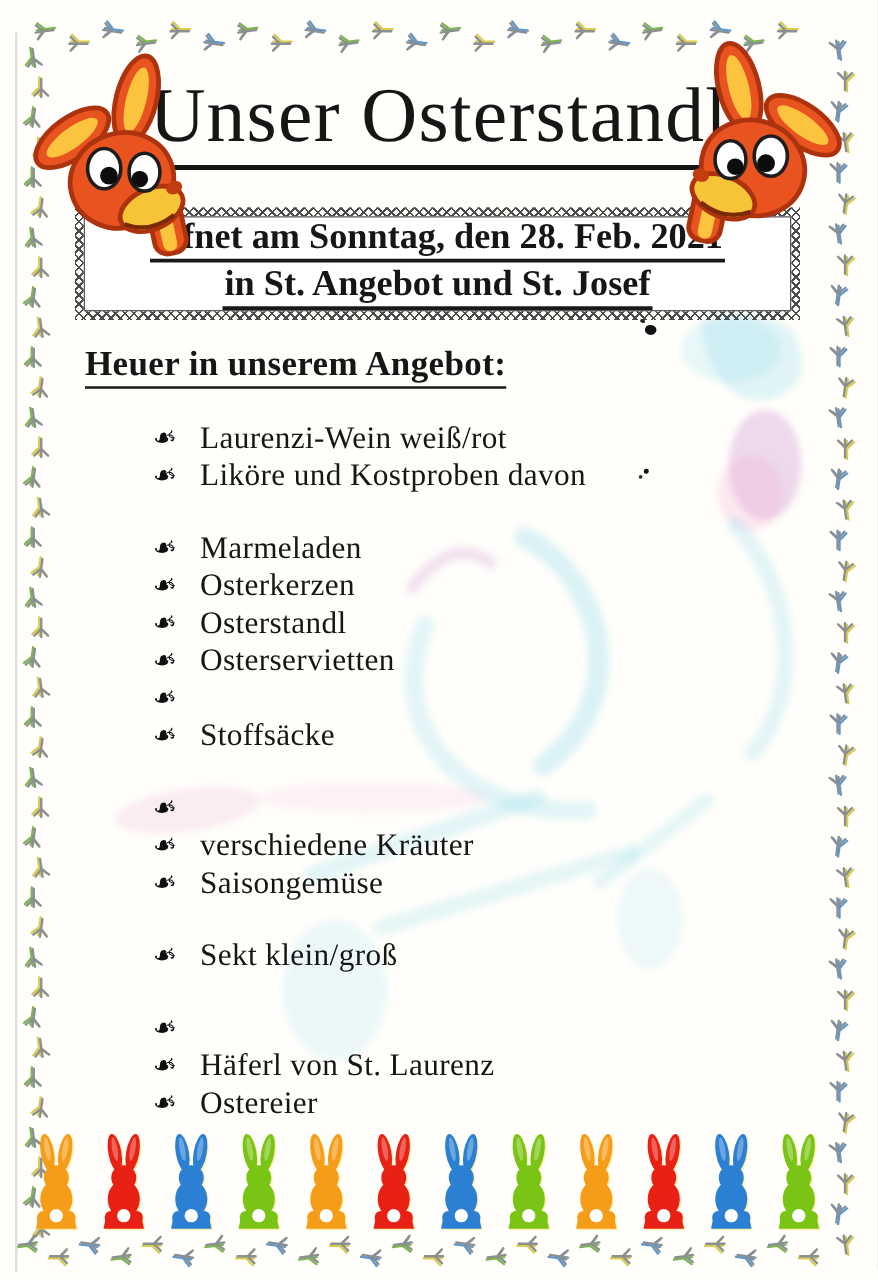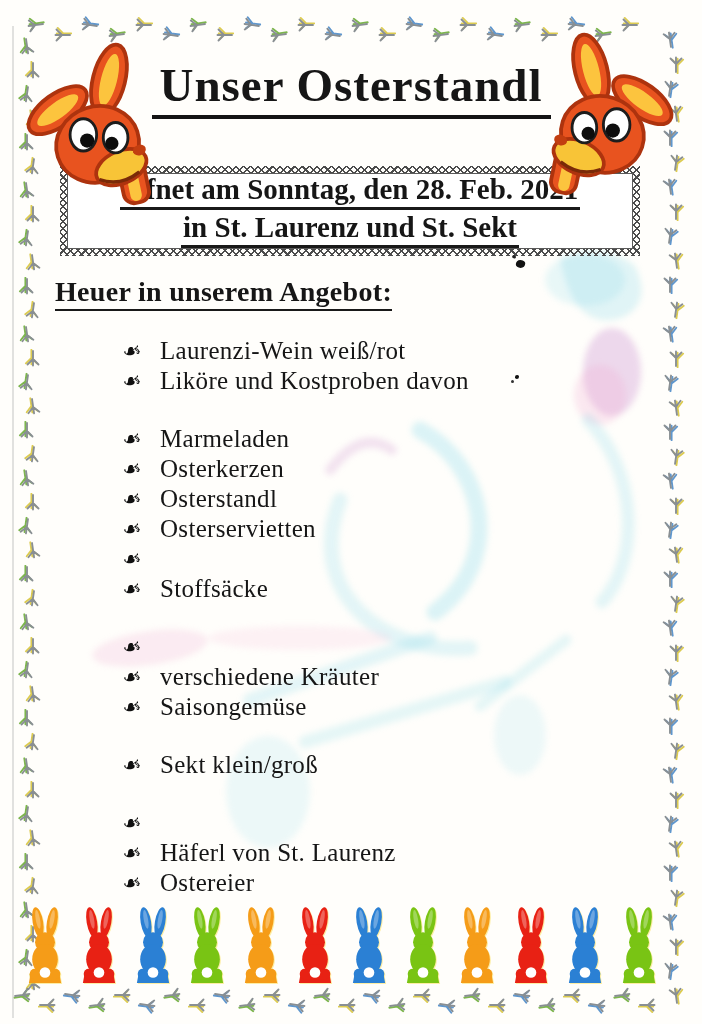--- a/index.html
+++ b/index.html
@@ -19,39 +19,39 @@
   .speck-a::before{content:"";position:absolute;left:-6px;top:-2px;width:4px;height:3px;background:#222;border-radius:50%;}
   .speck-b{left:515px;top:375px;width:4px;height:4px;}
   .speck-b::before{content:"";position:absolute;left:-4px;top:5px;width:3px;height:3px;background:#333;border-radius:50%;}
   
   .corner-bunny{position:absolute;z-index:4;}
   .corner-bunny.left{left:14px;top:40px;width:152px;height:166px;}
   .corner-bunny.right{left:534px;top:30px;width:152px;height:166px;transform:scaleX(-1);}
   
   .title-wrap{position:absolute;top:58px;left:0;width:100%;text-align:center;z-index:2;}
   .title-text{
-    display:inline-block;font-size:47px;font-weight:700;letter-spacing:1px;
+    display:inline-block;font-size:62px;font-weight:400;letter-spacing:1px;
     border-bottom:4px solid #141414;padding:0 8px 3px;
   }
   
   .notice-outer{
     position:absolute;left:60px;top:166px;width:580px;height:90px;z-index:2;
     box-sizing:border-box;padding:7px;
     background:
       repeating-linear-gradient(45deg,#4c4c4c 0 1.5px,transparent 1.5px 5.2px),
       repeating-linear-gradient(-45deg,#4c4c4c 0 1.5px,transparent 1.5px 5.2px);
   }
   .notice-inner{
     width:100%;height:100%;box-sizing:border-box;background:#fff;
     border:1px solid #5a5a5a;
     display:flex;flex-direction:column;align-items:center;justify-content:center;gap:2px;
   }
   .notice-line{font-size:29px;font-weight:700;border-bottom:3px solid #191919;line-height:1.1;padding:0 2px 1px;}
   
-  .menu-heading-wrap{position:absolute;left:55px;top:276px;z-index:2;}
+  .menu-heading-wrap{position:absolute;left:68px;top:276px;z-index:2;}
   .menu-heading{font-size:28px;font-weight:700;border-bottom:2.5px solid #191919;padding-bottom:2px;letter-spacing:.3px;}
   
   .menu-list{position:absolute;left:104px;top:336px;z-index:2;}
   .menu-group{margin-bottom:28px;}
   .item-row{display:flex;align-items:center;height:30px;}
   .bullet{
     width:56px;flex:0 0 56px;font-family:"DejaVu Sans",sans-serif;
     font-size:23px;color:#101010;line-height:1;
     transform:scaleX(-1) rotate(8deg);text-align:center;
   }
@@ -647,21 +647,21 @@
     </g>
   </svg>
 
   <div class="title-wrap">
     <span class="title-text">Unser Osterstandl</span>
   </div>
 
   <div class="notice-outer">
     <div class="notice-inner">
       <span class="notice-line">öffnet am Sonntag, den 28. Feb. 2021</span>
-      <span class="notice-line">in St. Laurenz und St. Sekt</span>
+      <span class="notice-line">in St. Angebot und St. Josef</span>
     </div>
   </div>
 
   <div class="menu-heading-wrap">
     <span class="menu-heading">Heuer in unserem Angebot:</span>
   </div>
 
   <div class="menu-list" id="menu-list">
       <div class="menu-group">
   <div class="item-row">

